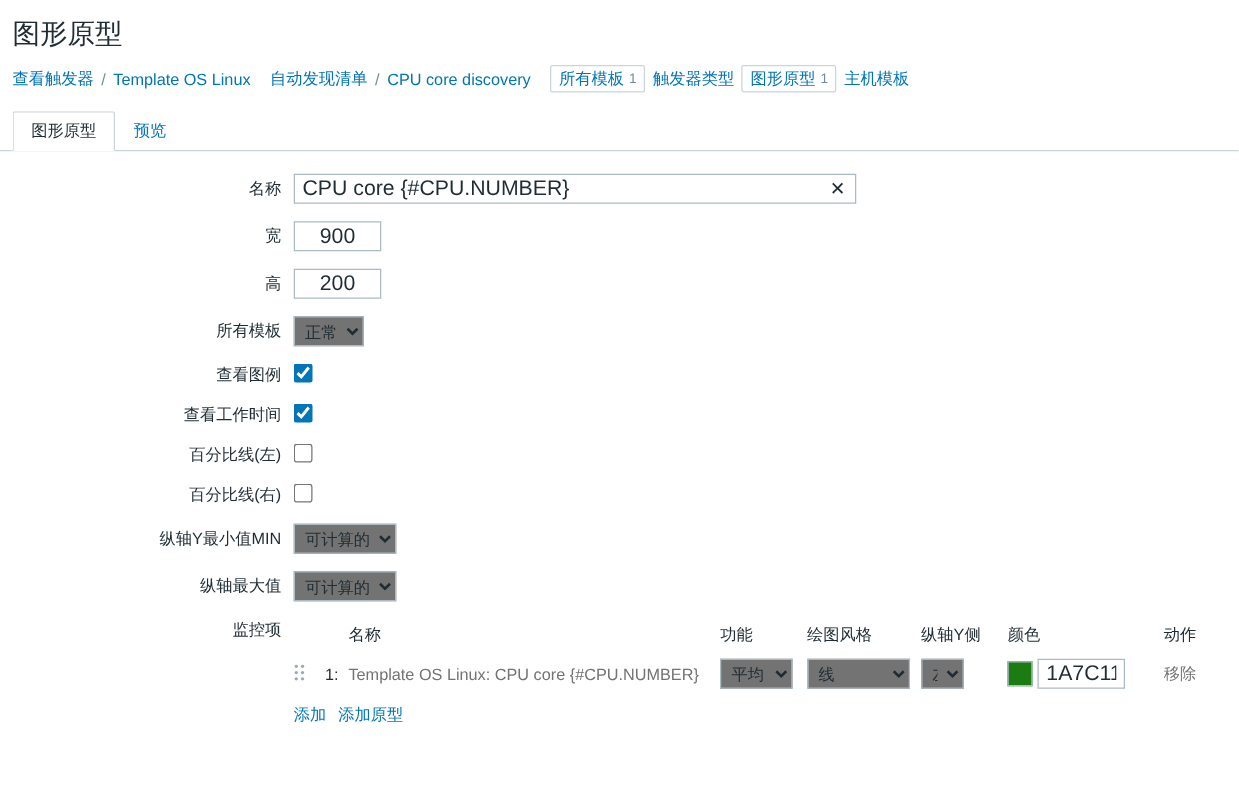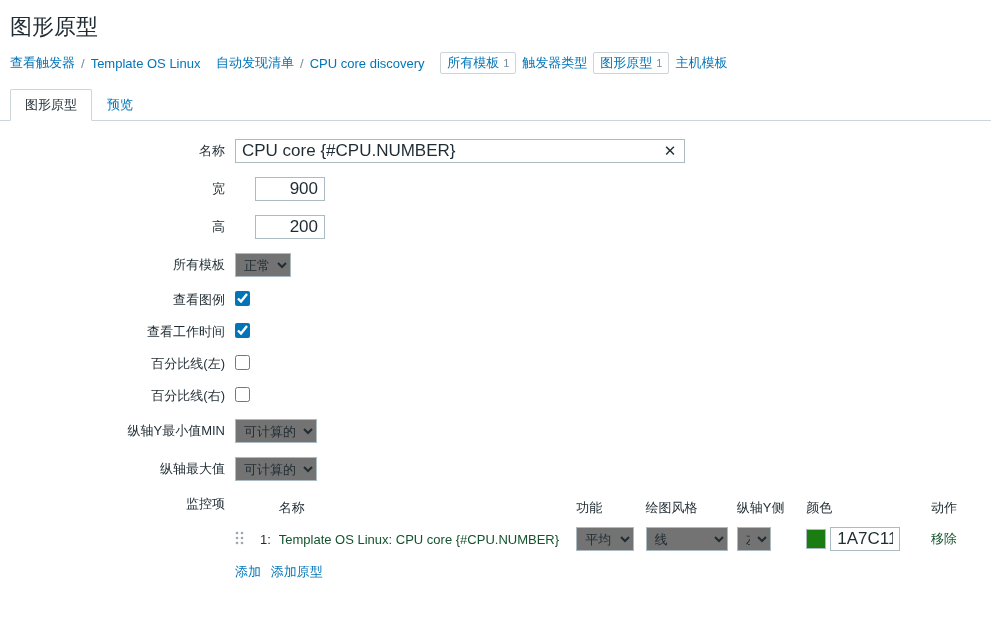--- a/index.html
+++ b/index.html
@@ -18,39 +18,39 @@
 .tabs .tab.active { color: #1f2c33; border: 1px solid #ccd5d9; border-bottom: 1px solid #fff; background: #fff; border-radius: 2px 2px 0 0; }
 
 .form-wrap { padding: 18px 10px; }
 .form-row { display: flex; align-items: center; margin-bottom: 14px; }
 .form-row.top { align-items: flex-start; }
 .form-label { width: 225px; text-align: right; padding-right: 10px; color: #1f2c33; font-size: 13px; }
 .form-field { flex: 1; position: relative; }
 
 input[type="text"] { border: 1px solid #acbbc2; padding: 4px 6px; font-size: 17px; height: 24px; color: #1f2c33; }
 input[type="text"].wide { width: 450px; padding-right: 26px; }
-input[type="text"].num { width: 70px; text-align: right; margin-left: 20px; }
+input[type="text"].num { width: 70px; text-align: center; }
 .clear-x { position: absolute; left: 426px; top: 3px; cursor: pointer; font-size: 15px; color: #1f2c33; width: 18px; text-align: center; }
 
 select { border: 1px solid #acbbc2; padding: 2px 4px; font-size: 13px; height: 24px; background: #737373; color: #1f2c33; }
 input[type="checkbox"] { width: 15px; height: 15px; accent-color: #0275b8; cursor: pointer; }
 
 .items-block { border: 0; width: 730px; }
 .items-header { display: flex; font-size: 13px; color: #1f2c33; padding: 4px 0 8px 0; }
 .items-header div, .items-row div { padding-right: 8px; }
 .col-drag { width: 22px; }
 .col-idx { width: 22px; text-align: right; padding-right: 4px; }
 .col-name { width: 300px; }
 .col-func { width: 70px; }
 .col-style { width: 92px; }
 .col-yaxis { width: 70px; }
 .col-color { width: 120px; display: flex; align-items: center; gap: 4px; }
 .col-action { width: 40px; text-align: right; }
 .items-row { display: flex; align-items: center; font-size: 13px; padding: 2px 0 8px 0; }
-.items-row a { color: #14532d; text-decoration: none; cursor: pointer; }
+.items-row a { color: #737373; text-decoration: none; cursor: pointer; }
 .color-swatch { width: 20px; height: 20px; border: 1px solid #acbbc2; }
 .color-input { width: 70px; height: 22px; border: 1px solid #acbbc2; padding: 2px 5px; font-size: 13px; }
 .drag-handle { width: 12px; height: 14px; display: inline-block; cursor: move; }
 .drag-handle svg { display:block; }
 .items-links { padding: 4px 0 0 0; }
 .items-links a { color: #0275b8; text-decoration: none; margin-right: 6px; cursor: pointer; font-size: 13px; }
 </style>
 </head>
 <body>
 

